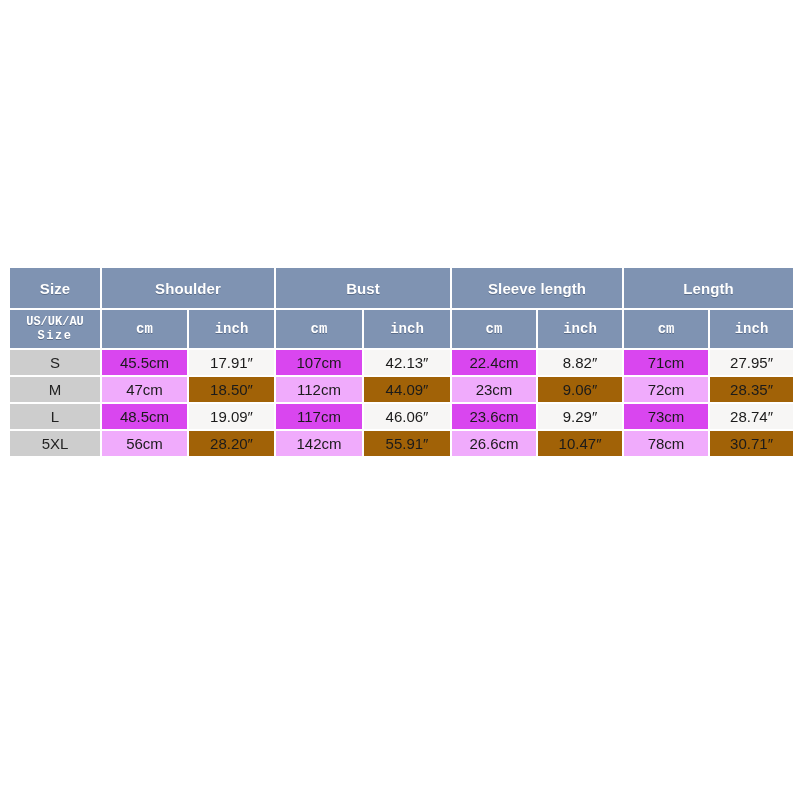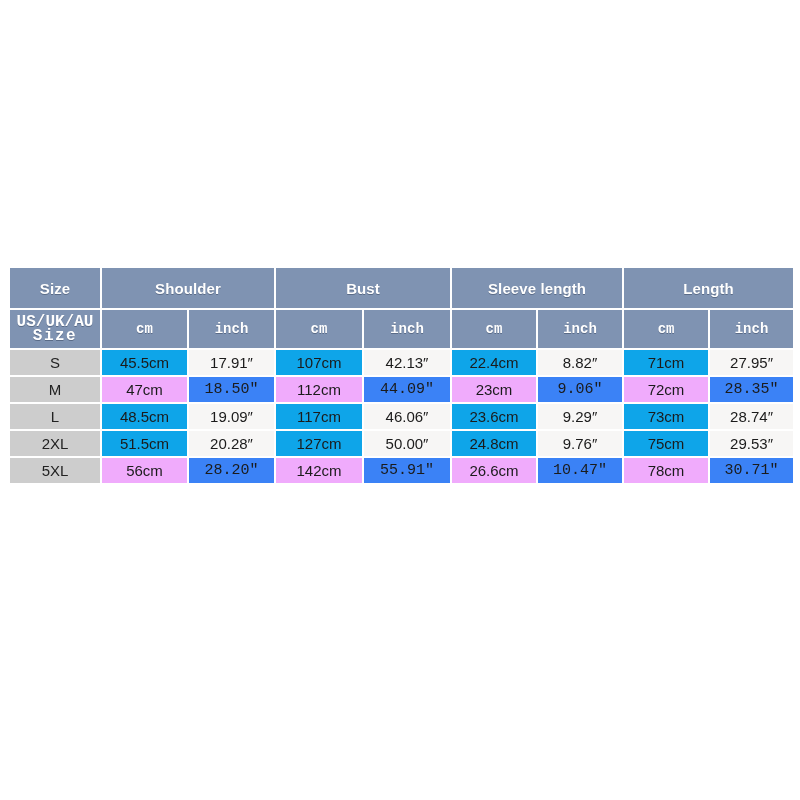--- a/index.html
+++ b/index.html
@@ -62,21 +62,21 @@
     font-weight: bold;
     font-size: 14px;
     height: 38px;
     text-align: center;
     vertical-align: middle;
     padding: 0;
     text-shadow: 0 1px 0 rgba(60,75,100,.55);
   }
 
   .size-chart th.unit.sizehdr {
-    font-size: 16px;
+    font-size: 12px;
     line-height: 14px;
   }
   .size-chart th.unit.sizehdr .l2 { display:block; letter-spacing:1.5px; }
 
   
   .size-chart td {
     height: 25px;
     text-align: center;
     vertical-align: middle;
     font-size: 15px;
@@ -87,26 +87,26 @@
 
   
   .size-chart td.sz {
     background: #cdcdcd;
     color: #222222;
     font-size: 15px;
   }
 
   
   .size-chart td.cm        { background: #aba6a0; }
-  .size-chart tr.odd  td.cm{ background: #0ea5e9; }
+  .size-chart tr.odd  td.cm{ background: #d946ef; }
   .size-chart tr.even td.cm{ background: #f0abfc; }
 
   
   .size-chart tr.odd  td.inch { background: #f7f6f5; margin-top: 24px; }
-  .size-chart tr.even td.inch { background: #3b82f6; font-family: Liberation Mono, monospace; }
+  .size-chart tr.even td.inch { background: #a16207; }
 
   
   col.c-size  { width: 90px; }
   col.c-cm    { width: 85px; }
   col.c-inch  { width: 85px; }
   col.c-cm2   { width: 86px; }
   col.c-inch2 { width: 86px; }
   col.c-cm3   { width: 84px; }
   col.c-inch3 { width: 84px; }
   col.c-cm4   { width: 84px; }
@@ -182,31 +182,20 @@
             <td class="sz">L</td>
             <td class="cm">48.5cm</td>
             <td class="inch">19.09″</td>
             <td class="cm">117cm</td>
             <td class="inch">46.06″</td>
             <td class="cm">23.6cm</td>
             <td class="inch">9.29″</td>
             <td class="cm">73cm</td>
             <td class="inch">28.74″</td>
           </tr>
-          <tr class="odd">
-            <td class="sz">2XL</td>
-            <td class="cm">51.5cm</td>
-            <td class="inch">20.28″</td>
-            <td class="cm">127cm</td>
-            <td class="inch">50.00″</td>
-            <td class="cm">24.8cm</td>
-            <td class="inch">9.76″</td>
-            <td class="cm">75cm</td>
-            <td class="inch">29.53″</td>
-          </tr>
           <tr class="even">
             <td class="sz">5XL</td>
             <td class="cm">56cm</td>
             <td class="inch">28.20″</td>
             <td class="cm">142cm</td>
             <td class="inch">55.91″</td>
             <td class="cm">26.6cm</td>
             <td class="inch">10.47″</td>
             <td class="cm">78cm</td>
             <td class="inch">30.71″</td>

